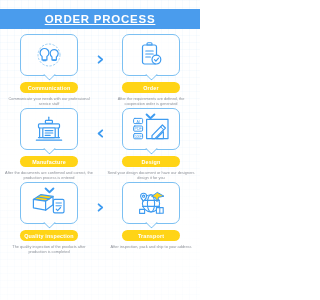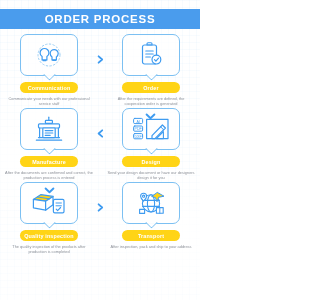--- a/index.html
+++ b/index.html
@@ -32,20 +32,21 @@
     position:absolute; top:9px; left:0; width:200px; height:20px;
     background:#4a9ced;
     display:flex; align-items:center; justify-content:center;
     z-index:5;
   }
   .banner-title {
     color:#ffffff;
     font-size:11.5px;
     font-weight:bold;
     letter-spacing:.75px;
+    text-decoration:underline;
   }
 
   
   .steps { position:absolute; top:34px; left:0; width:200px; z-index:4; }
   .row { position:relative; height:74px; }
 
   .cell { position:absolute; width:94px; top:0; }
   .cell.left  { left:2px; }
   .cell.right { left:104px; }
 

